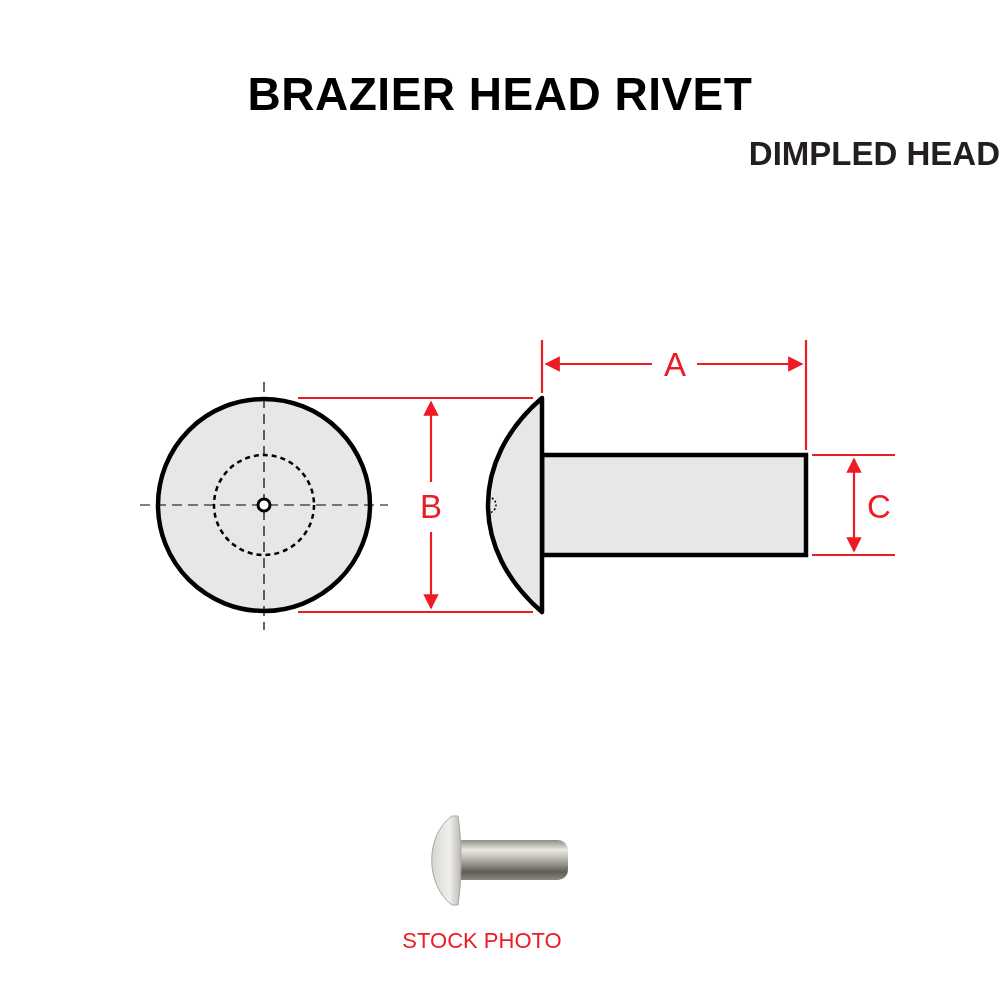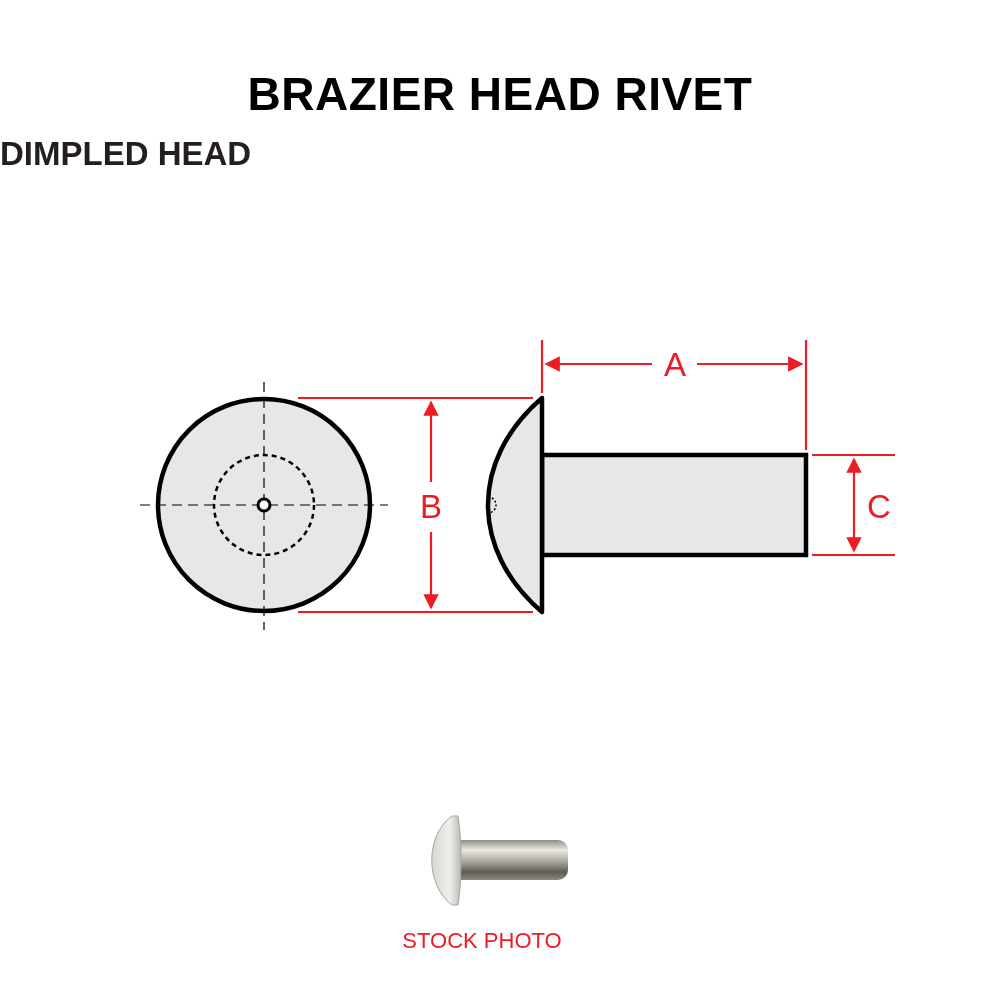--- a/index.html
+++ b/index.html
@@ -1,18 +1,18 @@
 <!DOCTYPE html>
 <html><head>
 <meta charset="utf-8">
 <style>
   html, body { margin: 0; padding: 0; background: #ffffff; }
   body { width: 1000px; height: 1000px; position: relative; overflow: hidden; font-family: "Liberation Sans", sans-serif; }
   .title { position: absolute; left: 0; width: 1000px; top: 58px; text-align: center; font-weight: bold; font-size: 46px; color: #000; letter-spacing: 0.5px; margin-top: 9px; }
-  .subtitle { position: absolute; left: 0; width: 1000px; top: 135px; text-align: left; font-weight: bold; font-size: 33px; color: #231f20; }
+  .subtitle { position: absolute; left: 0; width: 1000px; top: 135px; text-align: right; font-weight: bold; font-size: 33px; color: #231f20; }
   .drawing { position: absolute; left: 0; top: 0; width: 1000px; height: 1000px; }
   .dim-label { font-family: "Liberation Sans", sans-serif; font-size: 33px; fill: #ed1c24; }
   .caption { position: absolute; left: 0; width: 964px; top: 928px; text-align: center; font-size: 22px; color: #ed1c24; }
 </style>
 </head>
 <body>
 
 <div class="title">BRAZIER HEAD RIVET</div>
 <div class="subtitle">DIMPLED HEAD</div>
 

